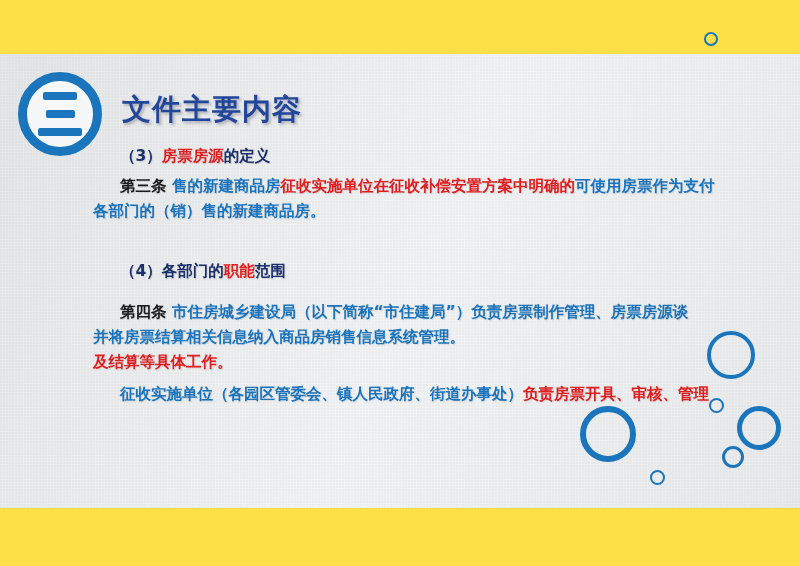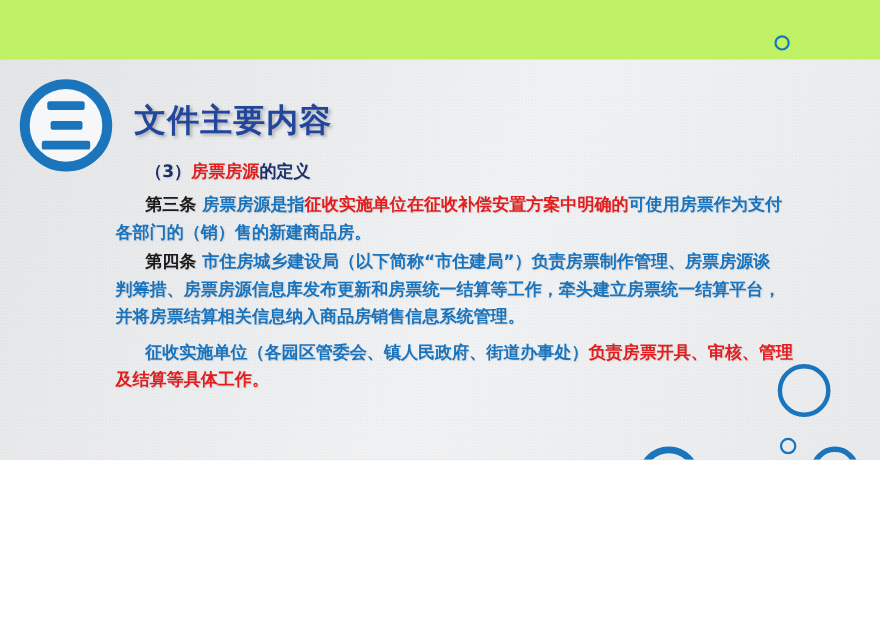--- a/index.html
+++ b/index.html
@@ -1,18 +1,18 @@
 <!DOCTYPE html>
 <html><head>
 <meta charset="utf-8">
 <style>
   html,body{margin:0;padding:0;background:#ffffff;}
   .stage{
-    position:relative;width:800px;height:418px;overflow:hidden;
-    background:#bef264;
+    position:relative;width:800px;height:566px;overflow:hidden;
+    background:#fde047;
     font-family:"DejaVu Sans","Liberation Sans",sans-serif;
   }
   
   .slide{
     position:absolute;left:0;top:54px;width:800px;height:454px;
     background-image:
       radial-gradient(circle at 30% 30%, rgba(0,0,0,0.018) 1px, rgba(255,255,255,0) 1px),
       linear-gradient(115deg,#e3e5e7 0%,#f1f2f3 52%,#e7e9eb 100%);
     background-size:3px 3px,100% 100%;
   }
@@ -29,29 +29,29 @@
   .badge .b3{width:44px;}
   
   .title{
     position:absolute;left:122px;top:90px;
     font-size:29px;font-weight:bold;letter-spacing:1px;
     color:#21469b;line-height:38px;white-space:nowrap;
     text-shadow:2px 2px 3px rgba(100,100,110,0.45);
   }
   
   .content{
-    position:absolute;left:105px;top:144px;width:660px;
+    position:absolute;left:93px;top:144px;width:660px;
     font-weight:bold;font-size:15.5px;
   }
   .line{
     height:25px;line-height:25px;white-space:nowrap;
     text-shadow:1px 1px 1px rgba(140,140,150,0.22);
   }
   .indent{padding-left:27px;}
-  .mt2{margin-top:2px;}
+  .mt2{margin-top:16px;}
   .mt5{margin-top:5px;}
   .mt7{margin-top:7px;}
   .mt35{margin-top:35px;}
   .c-navy{color:#1b2f6b;}
   .c-blue{color:#1973bd;}
   .c-red{color:#e11d1d;}
   .c-black{color:#1a1a1a;}
   
   .ring{
     position:absolute;border-style:solid;border-color:#1a75bc;
@@ -80,46 +80,46 @@
 
   <div class="title">文件主要内容</div>
 
   <div class="content">
 
     <div class="line indent">
       <span class="c-navy">（3）</span><span class="c-red">房票房源</span><span class="c-navy">的定义</span>
     </div>
 
     <div class="line indent mt5">
-      <span class="c-black">第三条  </span><span class="c-blue">房票房源是指</span><span class="c-red">征收实施单位在征收补偿安置方案中明确的</span><span class="c-blue">可使用房票作为支付</span>
+      <span class="c-black">第三条  </span><span class="c-blue">售的新建商品房</span><span class="c-red">征收实施单位在征收补偿安置方案中明确的</span><span class="c-blue">可使用房票作为支付</span>
     </div>
 
     <div class="line">
       <span class="c-blue">各部门的（销）售的新建商品房。</span>
     </div>
 
+    <div class="line indent mt35">
+      <span class="c-navy">（4）各部门的</span><span class="c-red">职能</span><span class="c-navy">范围</span>
+    </div>
 
     <div class="line indent mt2">
       <span class="c-black">第四条 </span><span class="c-blue">市住房城乡建设局（以下简称“市住建局”）负责房票制作管理、房票房源谈</span>
     </div>
 
-    <div class="line">
-      <span class="c-blue">判筹措、房票房源信息库发布更新和房票统一结算等工作，牵头建立房票统一结算平台，</span>
-    </div>
 
     <div class="line">
       <span class="c-blue">并将房票结算相关信息纳入商品房销售信息系统管理。</span>
     </div>
 
+    <div class="line">
+      <span class="c-red">及结算等具体工作。</span>
+    </div>
+
     <div class="line indent mt7">
       <span class="c-blue">征收实施单位（各园区管委会、镇人民政府、街道办事处）</span><span class="c-red">负责房票开具、审核、管理</span>
-    </div>
-
-    <div class="line">
-      <span class="c-red">及结算等具体工作。</span>
     </div>
 
 
   </div>
 
   <div class="ring r-top"></div>
   <div class="ring r1"></div>
   <div class="ring r2"></div>
   <div class="ring r3"></div>
   <div class="ring r4"></div>

